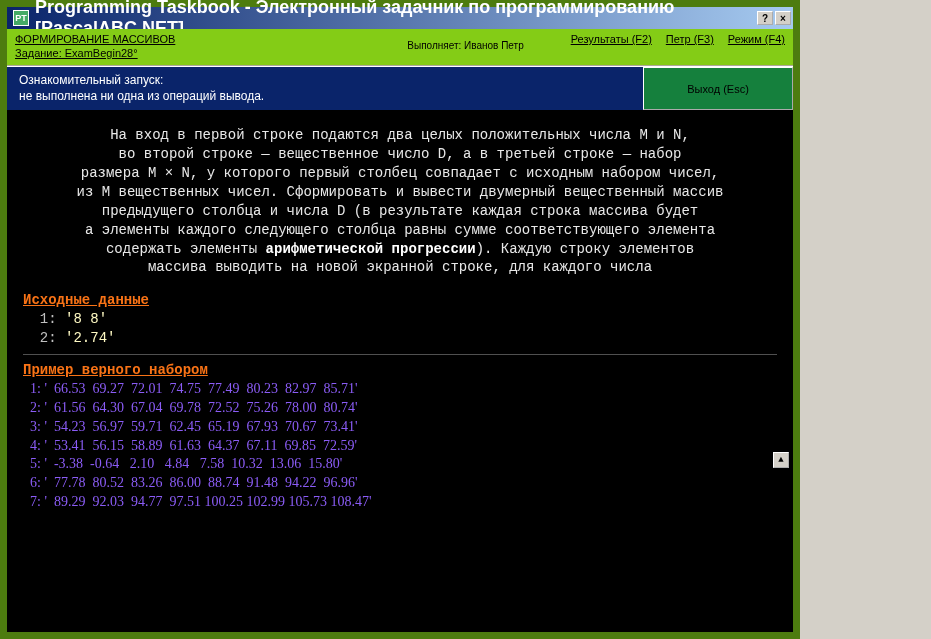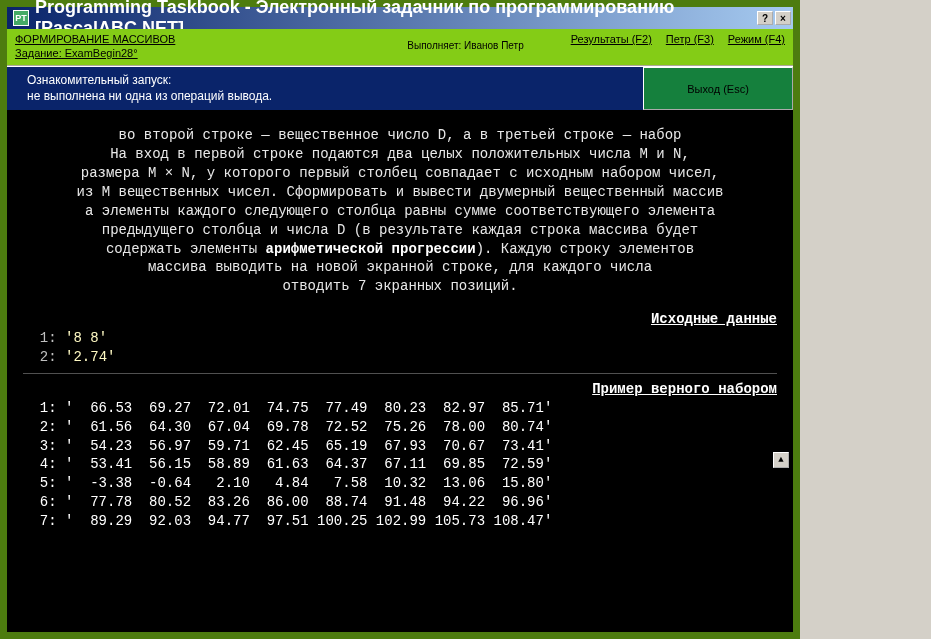--- a/index.html
+++ b/index.html
@@ -8,30 +8,30 @@
   .titlebar { background: linear-gradient(to right, #0a246a, #a6caf0); height: 22px; display: flex; align-items: center; color: #fff; font-weight: bold; padding: 0 2px; }
   .titlebar .icon { width: 16px; height: 16px; margin: 0 4px; background: #4a6; border: 1px solid #fff; display: inline-flex; align-items: center; justify-content: center; font-size: 9px; }
   .titlebar .title { flex: 1; padding-left: 2px; font-size: 18px; }
   .sysbtn { width: 16px; height: 14px; background: #d4d0c8; border: 1px outset #fff; margin-left: 2px; display: flex; align-items: center; justify-content: center; font-weight: bold; color: #000; cursor: pointer; font-size: 10px; }
   .toolbar { background: #84cc16; border-bottom: 1px solid #aca899; padding: 4px 8px 6px 8px; display: flex; justify-content: space-between; align-items: flex-start; text-decoration: underline; }
   .toolbar-left { display: flex; flex-direction: column; gap: 2px; }
   .toolbar-right { display: flex; gap: 14px; font-size: 11px; }
   .toolbar-right span { cursor: pointer; }
   .toolbar-center { position: absolute; left: 0; right: 0; top: 40px; text-align: center; font-size: 10px; pointer-events: none; }
   .statusrow { display: flex; border-top: 1px solid #fff; }
-  .statusmsg { flex: 1; background: #0a246a; color: #fff; padding: 6px 20px; font-size: 12px; line-height: 1.3; }
+  .statusmsg { flex: 1; background: #0a246a; color: #fff; padding: 6px 12px; font-size: 12px; line-height: 1.3; }
   .exitbtn { width: 150px; background: #15803d; border: 1px outset #fff; display: flex; align-items: center; justify-content: center; cursor: pointer; font-size: 11px; }
   .content { flex: 1; background: #000; color: #c0c0c0; font-family: 'Courier New', monospace; font-size: 14px; padding: 10px 16px; overflow: hidden; position: relative; line-height: 1.35; }
   .task-text { text-align: center; margin: 6px 0 14px 0; color: #e8e8e8; }
   .task-text b { color: #fff; }
-  .section-header { color: #ffffff; font-weight: bold; text-decoration: underline; margin-top: 6px; text-align: right; }
+  .section-header { color: #f97316; font-weight: bold; text-decoration: underline; margin-top: 6px; }
   .input-line { white-space: pre; }
   .input-val { color: #fef9c3; }
   .idx { color: #c0c0c0; }
-  .example-line { white-space: pre; color: #ffffff; }
+  .example-line { white-space: pre; color: #8b5cf6; font-family: Liberation Serif, serif; }
   .scroll-up { position: absolute; right: 4px; top: 342px; width: 16px; height: 16px; background: #d4d0c8; border: 1px outset #fff; display: flex; align-items: center; justify-content: center; font-size: 9px; cursor: pointer; color:#000; }
   hr.sep { border: none; border-top: 1px solid #505050; margin: 6px 0; }
 </style>
 </head>
 <body>
 
 <div class="window">
 
   <div class="titlebar">
     <span class="icon">PT</span>
@@ -56,29 +56,28 @@
   <div class="statusrow">
     <div class="statusmsg">
       <div>Ознакомительный запуск:</div>
       <div>  не выполнена ни одна из операций вывода.</div>
     </div>
     <div class="exitbtn">Выход (Esc)</div>
   </div>
 
   <div class="content">
     <div class="task-text">
+      <div>На вход в первой строке подаются два целых положительных числа M и N,</div>
       <div>во второй строке — вещественное число D, а в третьей строке — набор</div>
-      <div>На вход в первой строке подаются два целых положительных числа M и N,</div>
       <div>размера M × N, у которого первый столбец совпадает с исходным набором чисел,</div>
       <div>из M вещественных чисел. Сформировать и вывести двумерный вещественный массив</div>
+      <div>предыдущего столбца и числа D (в результате каждая строка массива будет</div>
       <div>а элементы каждого следующего столбца равны сумме соответствующего элемента</div>
-      <div>предыдущего столбца и числа D (в результате каждая строка массива будет</div>
       <div><span>содержать элементы </span><b>арифметической прогрессии</b><span>). Каждую строку элементов</span></div>
       <div>массива выводить на новой экранной строке, для каждого числа</div>
-      <div>отводить 7 экранных позиций.</div>
     </div>
 
     <div class="section-header">Исходные данные</div>
     <div id="inputs">
         <div class="input-line">  <span class="idx">1:</span> <span class="input-val">'8 8'</span></div>
         <div class="input-line">  <span class="idx">2:</span> <span class="input-val">'2.74'</span></div>
       </div>
 
     <hr class="sep">
 

